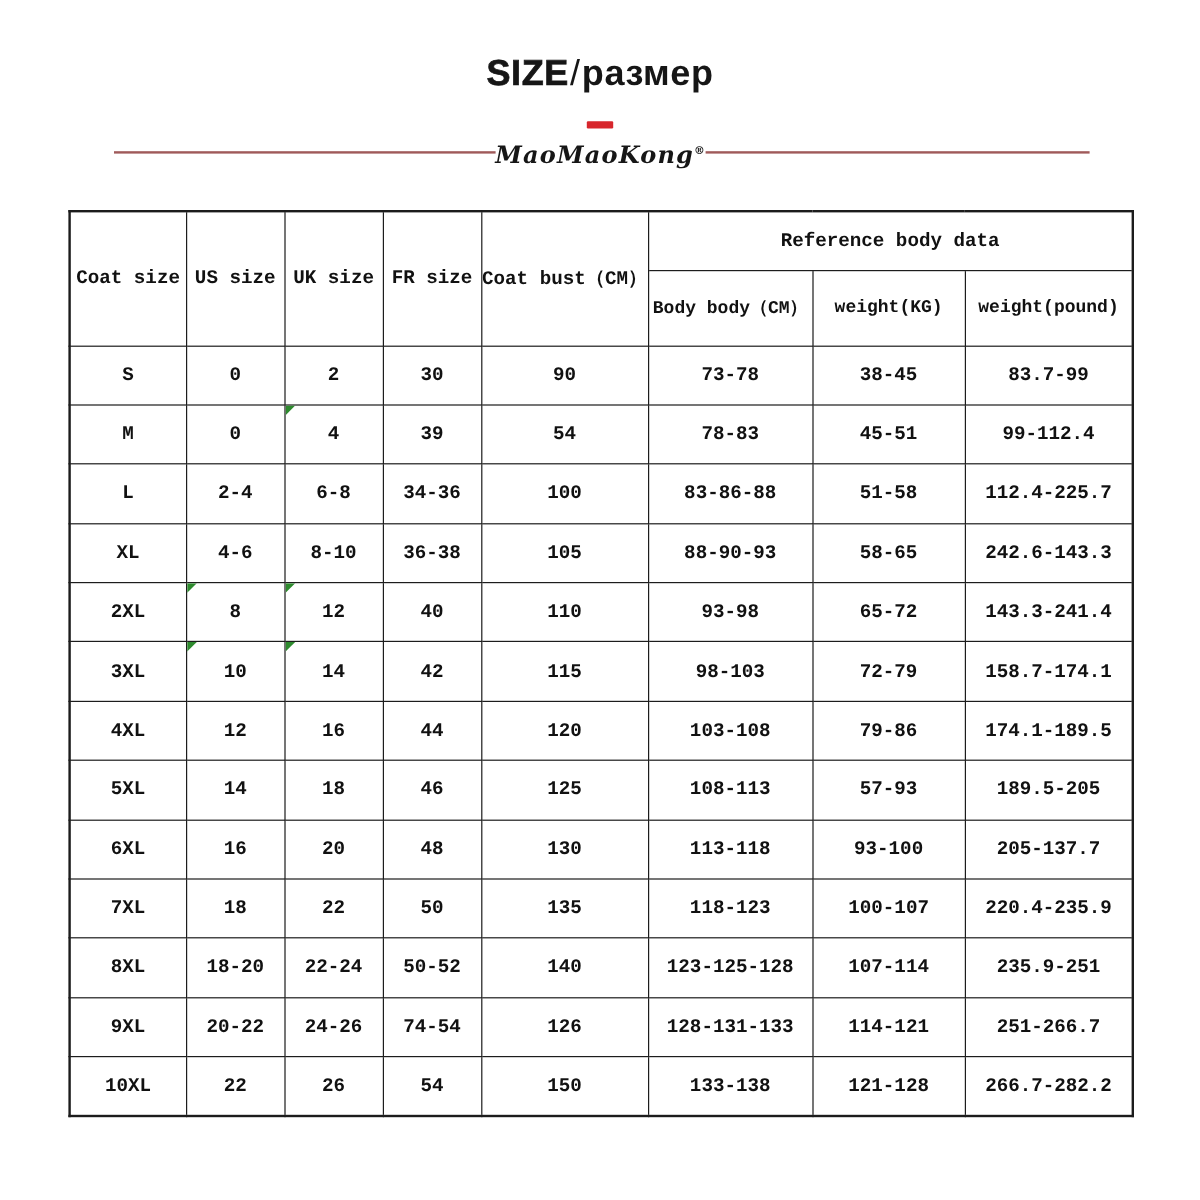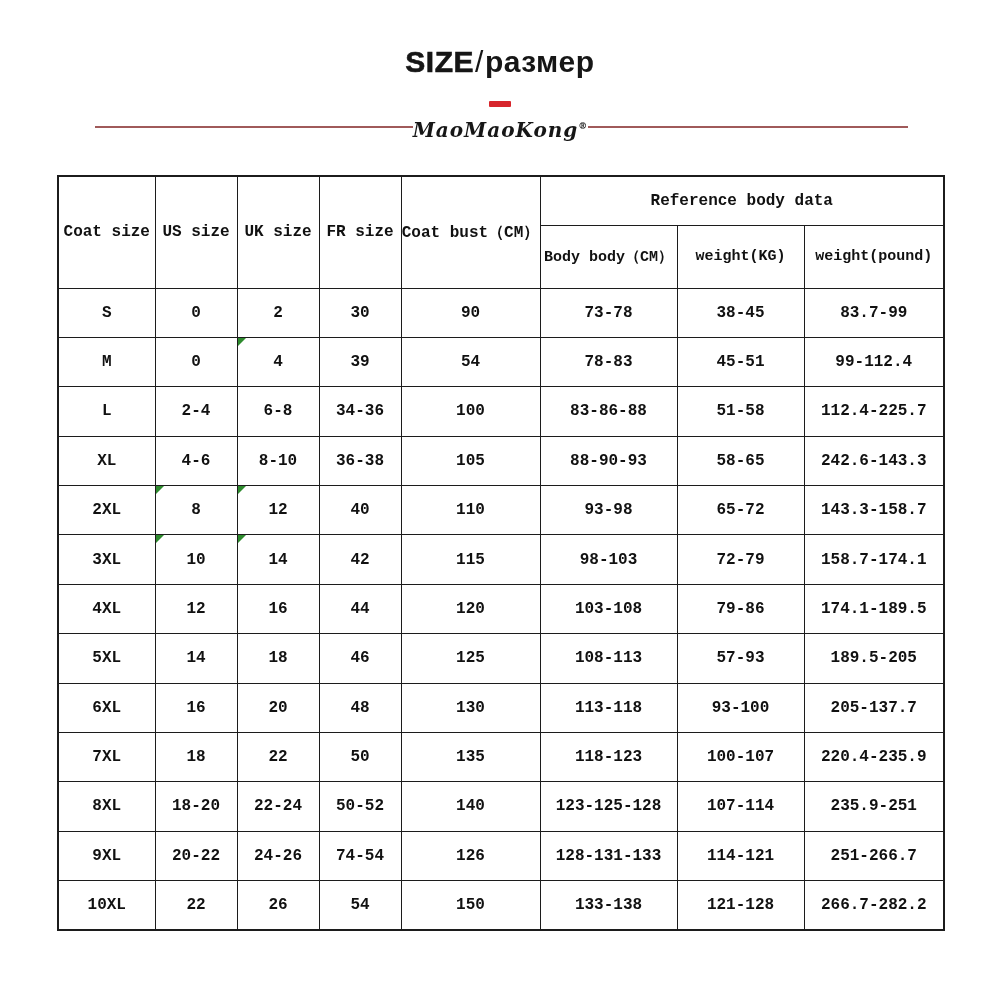--- a/index.html
+++ b/index.html
@@ -162,21 +162,21 @@
           <td>242.6-143.3</td>
         </tr>
         <tr>
           <td>2XL</td>
           <td>8<span class="cell-marker"></span></td>
           <td>12<span class="cell-marker"></span></td>
           <td>40</td>
           <td>110</td>
           <td>93-98</td>
           <td>65-72</td>
-          <td>143.3-158.7</td>
+          <td>143.3-241.4</td>
         </tr>
         <tr>
           <td>3XL</td>
           <td>10<span class="cell-marker"></span></td>
           <td>14<span class="cell-marker"></span></td>
           <td>42</td>
           <td>115</td>
           <td>98-103</td>
           <td>72-79</td>
           <td>158.7-174.1</td>

